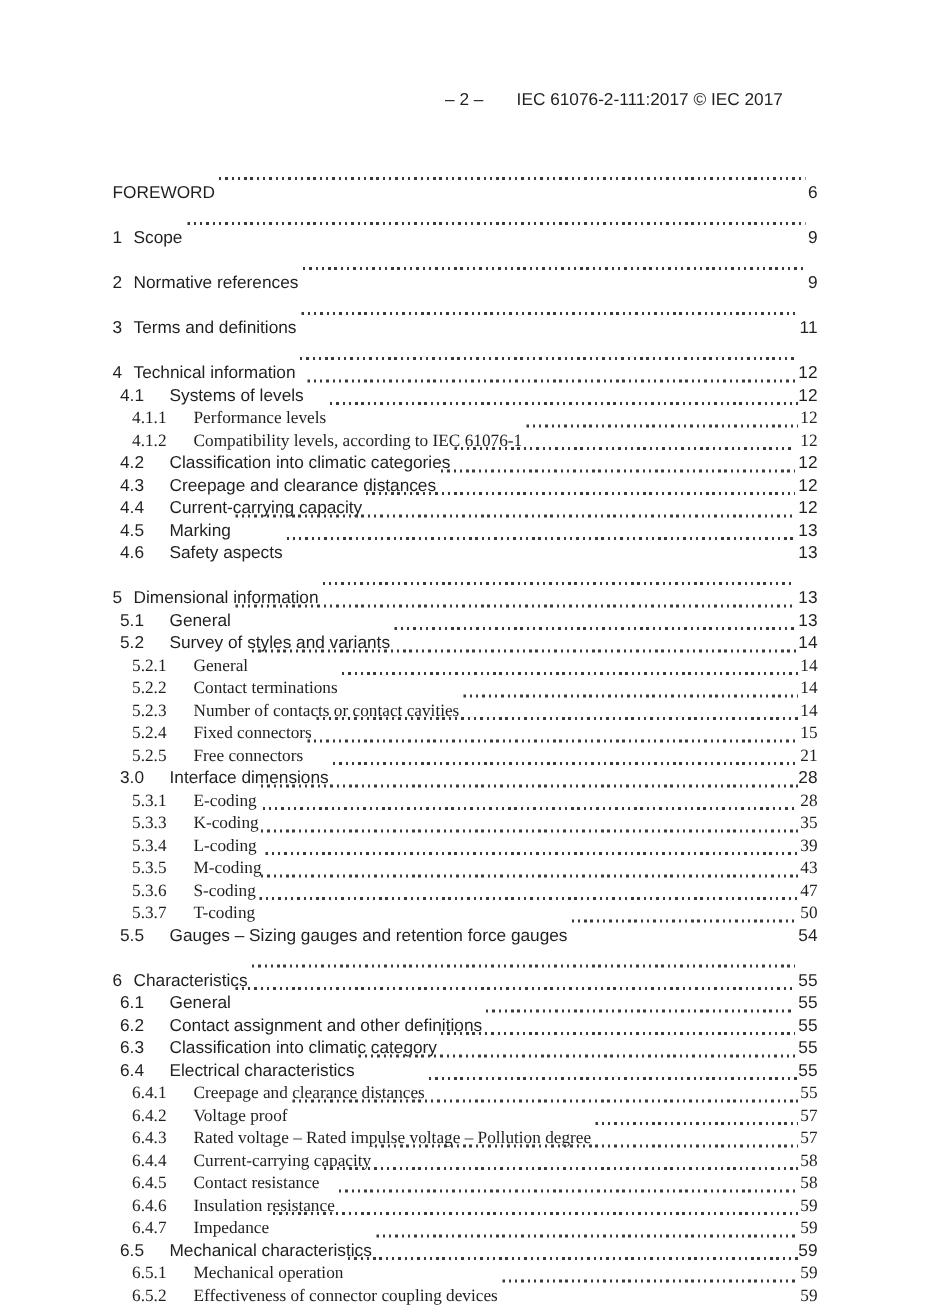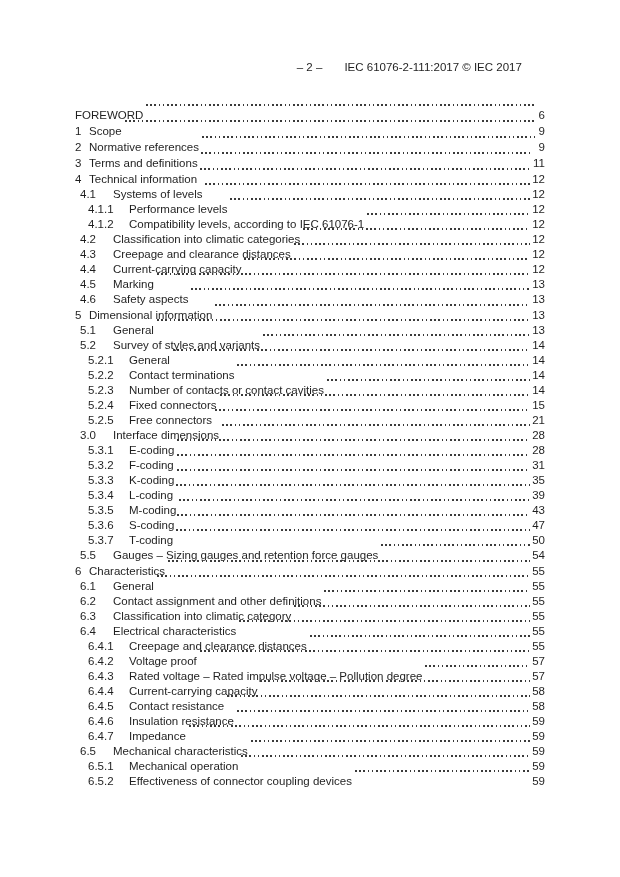--- a/index.html
+++ b/index.html
@@ -32,26 +32,26 @@
     font-weight: 400;
     letter-spacing: 0.7px;
   }
 
   .toc {
     position: absolute;
     top: 107px; left: 75px;
     width: 470px;
   }
   .row { display: flex; height: 15px; align-items: flex-start; }
-  .lvl0, .lvl1 { margin-top: 1px; }
+  .lvl0, .lvl1 { margin-top: 15px; }
   .num { flex: 0 0 auto; white-space: nowrap; }
   .lvl1 .num { width: 14px; }
   .lvl2 { padding-left: 5px; }
   .lvl2 .num { width: 33px; }
-  .lvl3 { padding-left: 13px; }
+  .lvl3 { padding-left: 13px; font-family: Liberation Serif, serif; }
   .lvl3 .num { width: 41px; }
   .ttl { flex: 0 0 auto; white-space: nowrap; }
   .leader { flex: 1 1 auto; position: relative; min-width: 6px; }
   .leader::after {
     content: "";
     position: absolute;
     left: 3px; right: 2px; bottom: 2.4px;
     height: 1.6px;
     background-image: repeating-linear-gradient(to right, #3a3a3a 0 1.6px, transparent 1.6px 4.2px);
   }
@@ -202,26 +202,20 @@
       <span class="leader"></span>
       <span class="pg">28</span>
     </div>
       <div class="row lvl3">
       <span class="num">5.3.1</span>
       <span class="ttl">E-coding</span>
       <span class="leader"></span>
       <span class="pg">28</span>
     </div>
       <div class="row lvl3">
-      <span class="num">5.3.2</span>
-      <span class="ttl">F-coding</span>
-      <span class="leader"></span>
-      <span class="pg">31</span>
-    </div>
-      <div class="row lvl3">
       <span class="num">5.3.3</span>
       <span class="ttl">K-coding</span>
       <span class="leader"></span>
       <span class="pg">35</span>
     </div>
       <div class="row lvl3">
       <span class="num">5.3.4</span>
       <span class="ttl">L-coding</span>
       <span class="leader"></span>
       <span class="pg">39</span>

